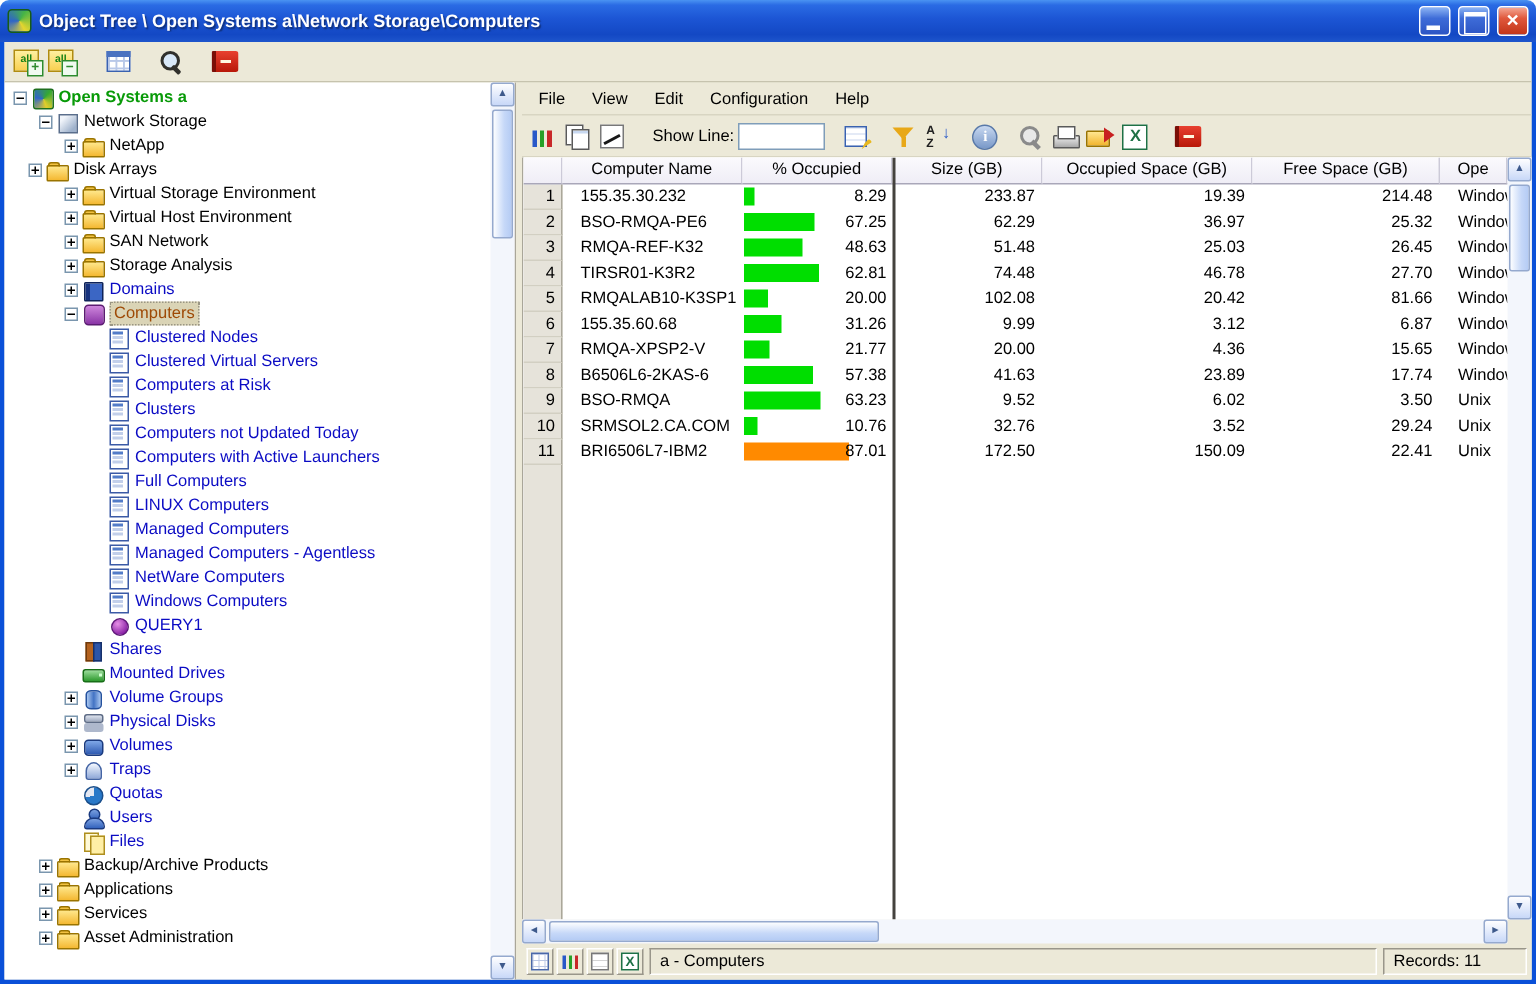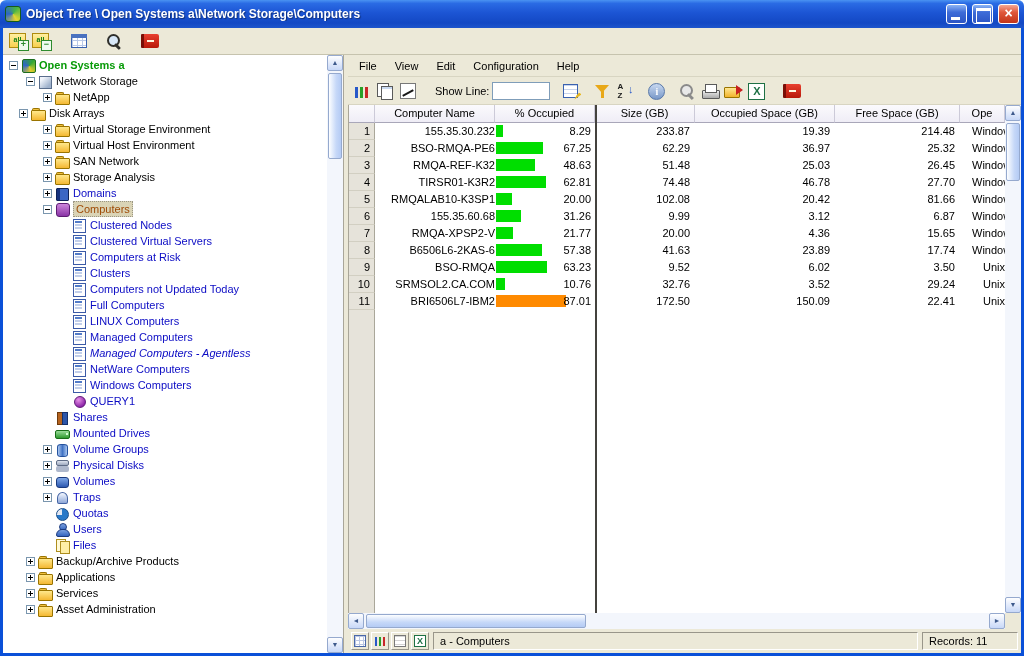--- a/index.html
+++ b/index.html
@@ -129,21 +129,21 @@
 .header-row{display:flex;height:18px;position:relative;z-index:2;}
 .hcell{height:18px;line-height:17px;flex:0 0 auto;background:linear-gradient(180deg,#FBFAFD,#EFEDF6);
  border-right:1px solid #CCCAD8;border-bottom:1px solid #A9A7B9;text-align:center;overflow:hidden;white-space:nowrap;}
 .c0{width:26px;}.c1{width:120px;}.c2{width:100px;}.c3{width:100px;}.c4{width:140px;}.c5{width:125px;}
 .c6{flex:1 1 auto;min-width:0;width:auto;}
 .tbody{position:relative;z-index:1;}
 .trow{display:flex;height:17px;background:#fff;}
 .cell{height:17px;line-height:17px;flex:0 0 auto;overflow:hidden;white-space:nowrap;}
 .cell.c6{flex:1 1 auto;}
 .cell-num{background:#E6E3DA;border-right:1px solid #AAA79A;border-bottom:1px solid #D2CFC2;text-align:right;padding-right:4px;}
-.al{text-align:right;padding-left:12px;}
+.al{text-align:left;padding-left:12px;}
 .ar{text-align:right;padding-right:5px;}
 .occ-cell{position:relative;}
 .bar{position:absolute;left:1px;top:2px;height:12px;}
 .bar-green{background:#00DE00;}
 .bar-orange{background:#FF8A00;}
 .occ-val{position:absolute;right:4px;top:0;line-height:17px;}
 .num-strip{position:absolute;left:0;top:18px;bottom:0;width:26px;background:#E6E3DA;border-right:1px solid #AAA79A;z-index:0;}
 .freeze-line{position:absolute;left:246px;top:0;bottom:0;width:2px;background:#44423E;z-index:4;}
 
 
@@ -286,40 +286,45 @@
               <span class="ticon tic-report-icon"></span>
               <span class="tlabel tl-link">Clusters</span>
             </div>
 
             <div class="titem" style="padding-left: 57px;">
               <span class="exp exp-none"></span>
               <span class="ticon tic-report-icon"></span>
               <span class="tlabel tl-link">Computers not Updated Today</span>
             </div>
 
+            <div class="titem" style="padding-left: 57px;">
+              <span class="exp exp-none"></span>
+              <span class="ticon tic-report-icon"></span>
+              <span class="tlabel tl-link">Computers with Active Launchers</span>
+            </div>
 
             <div class="titem" style="padding-left: 57px;">
               <span class="exp exp-none"></span>
               <span class="ticon tic-report-icon"></span>
               <span class="tlabel tl-link">Full Computers</span>
             </div>
 
             <div class="titem" style="padding-left: 57px;">
               <span class="exp exp-none"></span>
               <span class="ticon tic-report-icon"></span>
               <span class="tlabel tl-link">LINUX Computers</span>
             </div>
 
             <div class="titem" style="padding-left: 57px;">
               <span class="exp exp-none"></span>
               <span class="ticon tic-report-icon"></span>
               <span class="tlabel tl-link">Managed Computers</span>
             </div>
 
-            <div class="titem" style="padding-left: 57px; font-style: italic;">
+            <div class="titem" style="padding-left: 57px;">
               <span class="exp exp-none"></span>
               <span class="ticon tic-report-icon"></span>
               <span class="tlabel tl-link">Managed Computers - Agentless</span>
             </div>
 
             <div class="titem" style="padding-left: 57px;">
               <span class="exp exp-none"></span>
               <span class="ticon tic-report-icon"></span>
               <span class="tlabel tl-link">NetWare Computers</span>
             </div>

